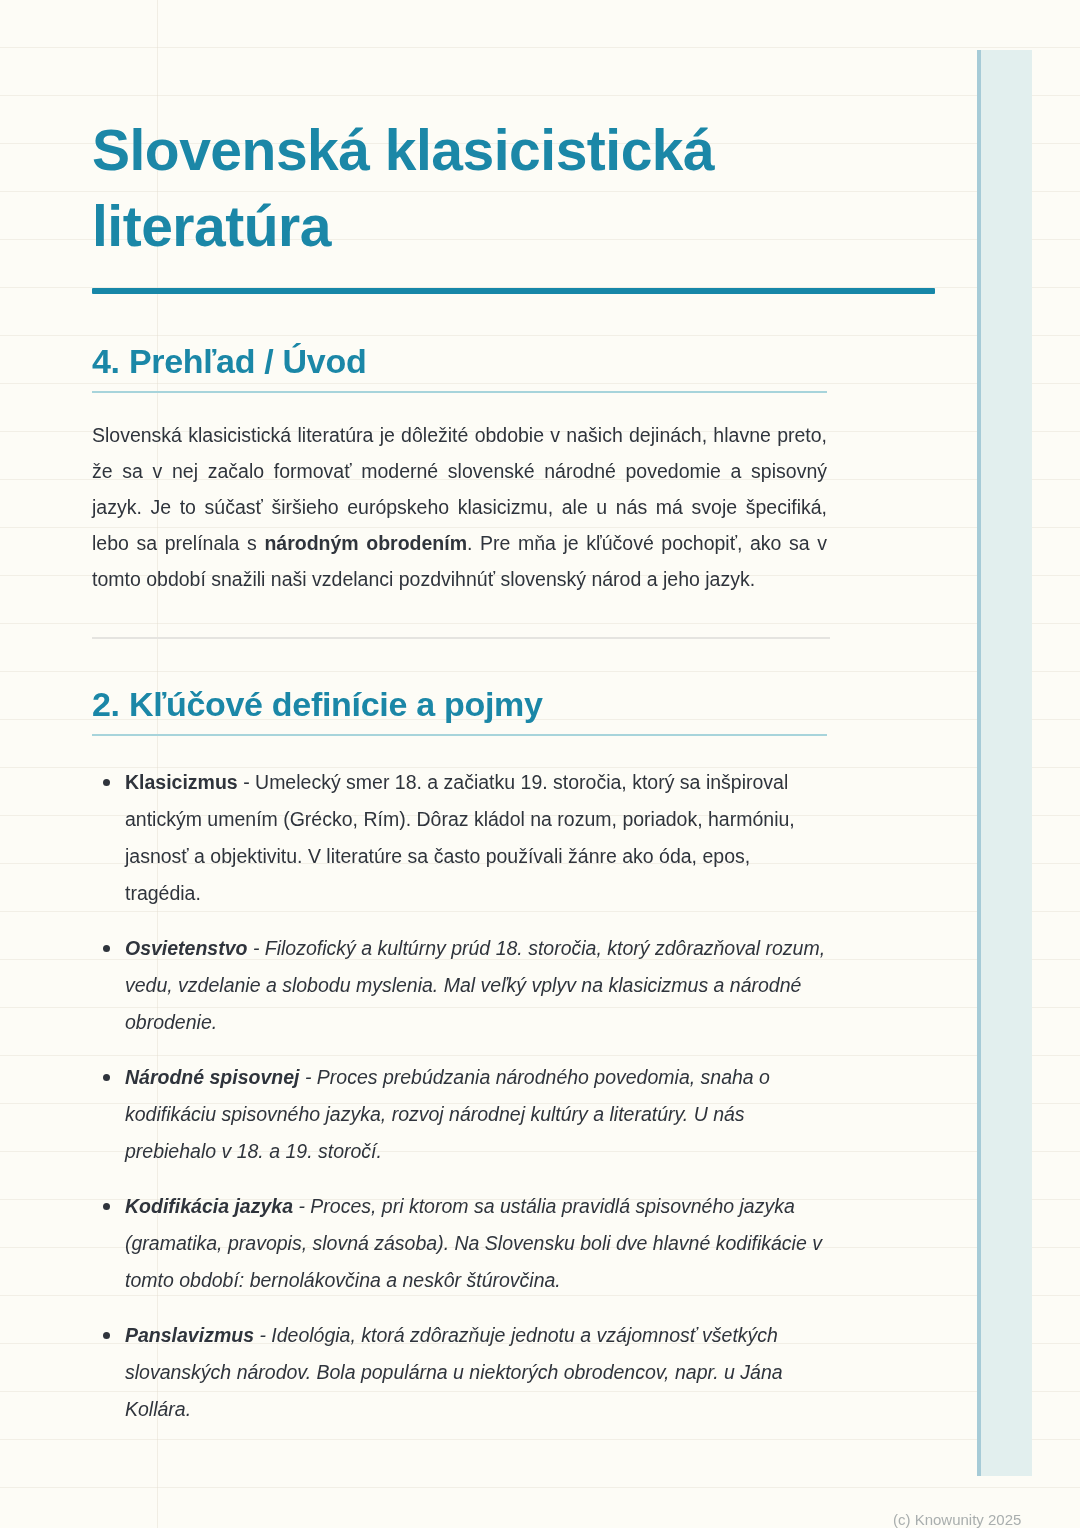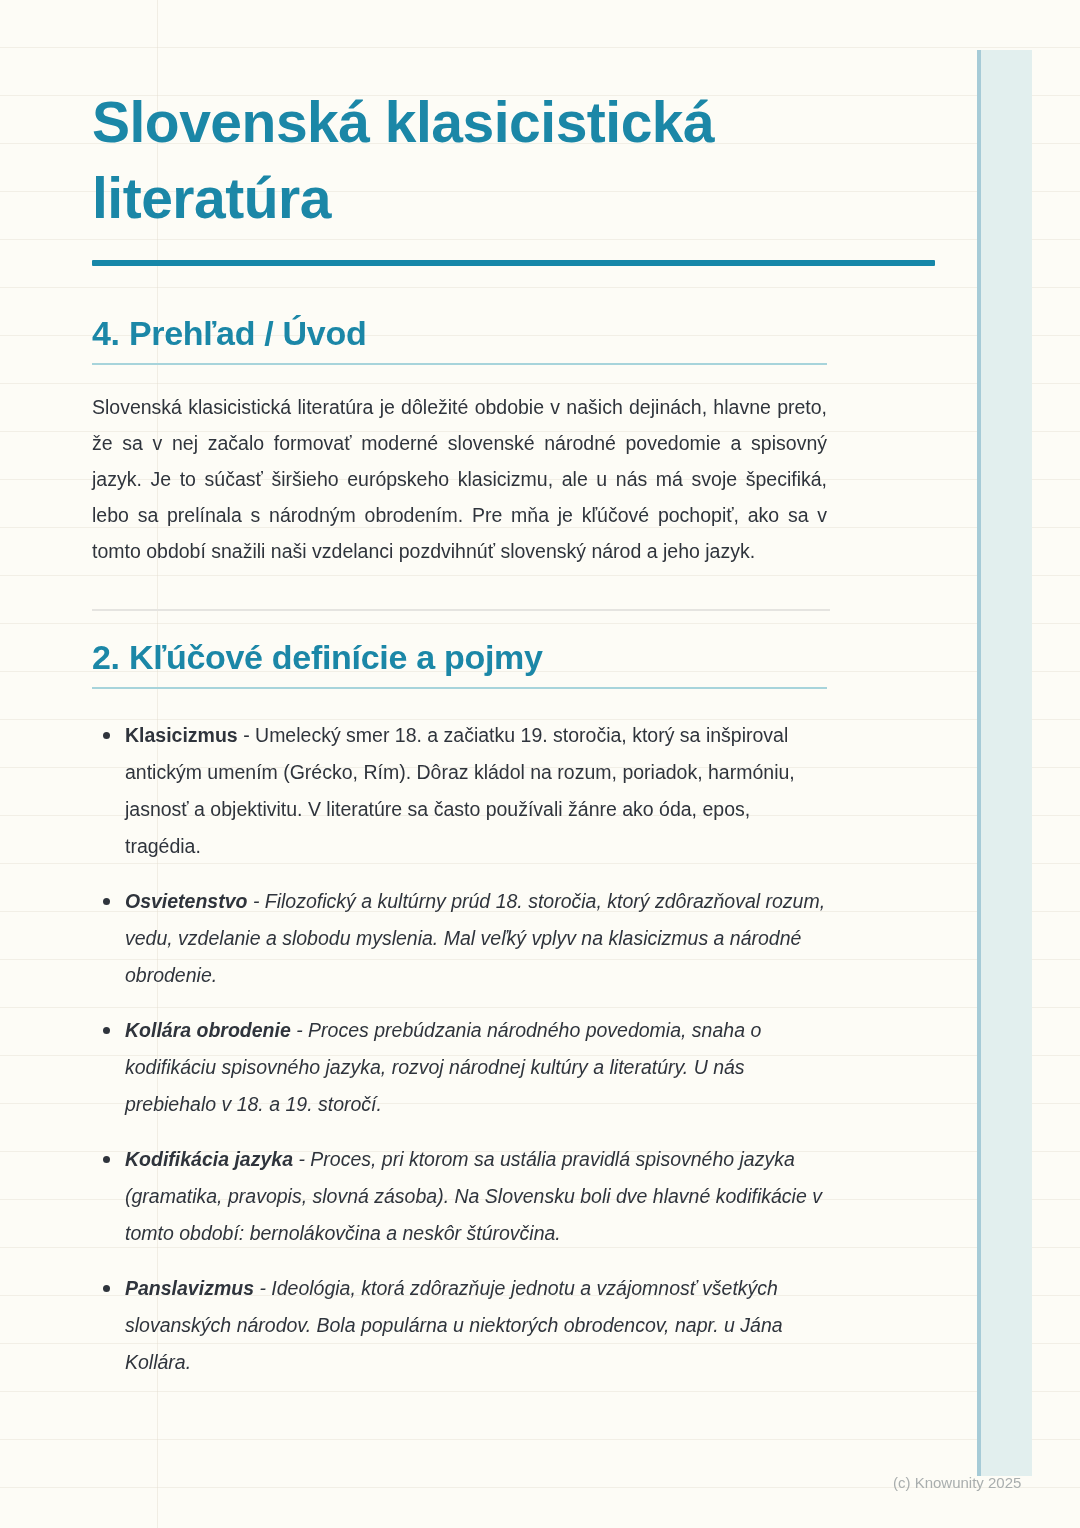--- a/index.html
+++ b/index.html
@@ -28,21 +28,21 @@
   }
 
   .content {
     position: absolute;
     left: 92px;
     top: 0;
     width: 735px;
   }
 
   .doc-title {
-    margin-top: 84px;
+    margin-top: 112px;
     font-size: 57px;
     line-height: 76px;
     font-weight: bold;
     letter-spacing: -0.5px;
     color: #1b87a7;
   }
 
   .title-rule {
     margin-top: 24px;
     width: 843px;
@@ -51,37 +51,37 @@
     border-radius: 1px;
   }
 
   .section-heading {
     font-size: 34px;
     font-weight: bold;
     letter-spacing: -0.3px;
     color: #1b87a7;
   }
   .section-heading.first { margin-top: 48px; }
-  .section-heading.second { margin-top: 27px; }
+  .section-heading.second { margin-top: 46px; }
 
   .heading-underline {
     margin-top: 10px;
     width: 735px;
     height: 2px;
     background: #a7d4db;
   }
 
   .intro-paragraph {
     margin-top: 24px;
     font-size: 19.5px;
     line-height: 36px;
     text-align: justify;
     color: #2f343c;
   }
-  .intro-paragraph .bold-term { font-weight: normal; }
+  .intro-paragraph .bold-term { font-weight: bold; }
 
   .section-divider {
     margin-top: 40px;
     width: 738px;
     height: 2px;
     background: #e5e4e0;
   }
 
   .definitions-list {
     margin-top: 28px;
@@ -103,21 +103,21 @@
     width: 7px;
     height: 7px;
     border-radius: 50%;
     background: #2f343c;
   }
   .definitions-list li .term { font-weight: bold; }
 
   .footer-credit {
     position: absolute;
     left: 893px;
-    top: 1474px;
+    top: 1511px;
     font-size: 15px;
     color: #a9aeae;
     white-space: nowrap;
     z-index: 2;
   }
 </style>
 </head>
 <body>
 
 <div class="side-stripe"></div>
@@ -139,21 +139,21 @@
   <div class="heading-underline"></div>
 
   <ul class="definitions-list">
     <li>
       <span class="bullet-dot"></span><span class="term">Klasicizmus</span><span> - Umelecký smer 18. a začiatku 19. storočia, ktorý sa inšpiroval antickým umením (Grécko, Rím). Dôraz kládol na rozum, poriadok, harmóniu, jasnosť a objektivitu. V literatúre sa často používali žánre ako óda, epos, tragédia.</span>
     </li>
     <li>
       <span class="bullet-dot"></span><span class="term">Osvietenstvo</span><span> - Filozofický a kultúrny prúd 18. storočia, ktorý zdôrazňoval rozum, vedu, vzdelanie a slobodu myslenia. Mal veľký vplyv na klasicizmus a národné obrodenie.</span>
     </li>
     <li>
-      <span class="bullet-dot"></span><span class="term">Kollára obrodenie</span><span> - Proces prebúdzania národného povedomia, snaha o kodifikáciu spisovného jazyka, rozvoj národnej kultúry a literatúry. U nás prebiehalo v 18. a 19. storočí.</span>
+      <span class="bullet-dot"></span><span class="term">Národné spisovnej</span><span> - Proces prebúdzania národného povedomia, snaha o kodifikáciu spisovného jazyka, rozvoj národnej kultúry a literatúry. U nás prebiehalo v 18. a 19. storočí.</span>
     </li>
     <li>
       <span class="bullet-dot"></span><span class="term">Kodifikácia jazyka</span><span> - Proces, pri ktorom sa ustália pravidlá spisovného jazyka (gramatika, pravopis, slovná zásoba). Na Slovensku boli dve hlavné kodifikácie v tomto období: bernolákovčina a neskôr štúrovčina.</span>
     </li>
     <li>
       <span class="bullet-dot"></span><span class="term">Panslavizmus</span><span> - Ideológia, ktorá zdôrazňuje jednotu a vzájomnosť všetkých slovanských národov. Bola populárna u niektorých obrodencov, napr. u Jána Kollára.</span>
     </li>
   </ul>
 
 </div>

